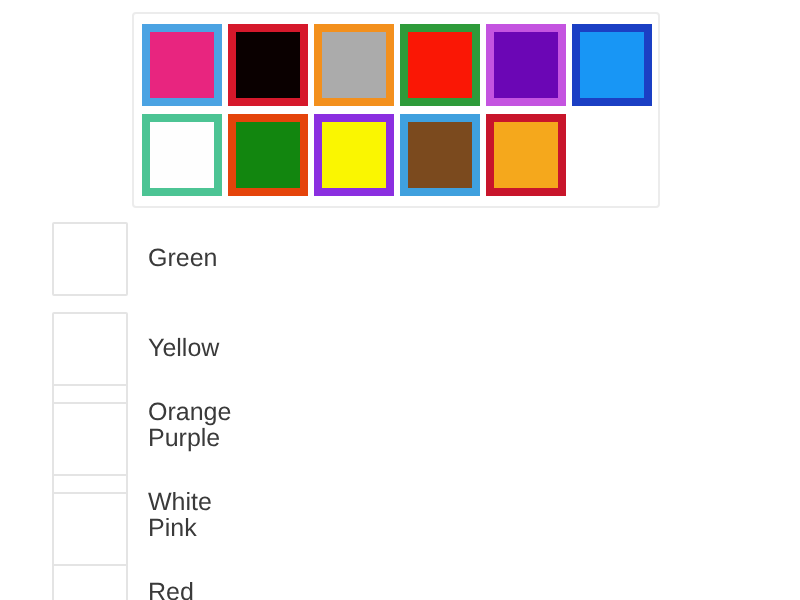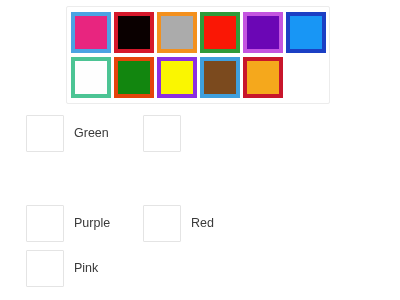--- a/index.html
+++ b/index.html
@@ -48,22 +48,23 @@
 
   
   #answer-grid {
     position: absolute;
     left: 26px;
     top: 111px;
     width: 350px;
   }
   .answer-row {
     display: flex;
-    flex-direction: row;
+    flex-direction: column;
     height: 45px;
+    gap: 40px;
   }
   .answer-cell {
     width: 117px;
     display: flex;
     flex-direction: row;
     align-items: center;
   }
   .dropzone {
     width: 38px;
     height: 37px;
@@ -132,24 +133,33 @@
 
 <div id="answer-grid">
 
   <div class="answer-row">
     <div class="answer-cell">
       <div class="dropzone"></div>
       <span class="answer-label">Green</span>
     </div>
     <div class="answer-cell">
       <div class="dropzone"></div>
+      <span class="answer-label">Orange</span>
     </div>
   </div>
 
   <div class="answer-row">
+    <div class="answer-cell">
+      <div class="dropzone"></div>
+      <span class="answer-label">Yellow</span>
+    </div>
+    <div class="answer-cell">
+      <div class="dropzone"></div>
+      <span class="answer-label">White</span>
+    </div>
   </div>
 
   <div class="answer-row">
     <div class="answer-cell">
       <div class="dropzone"></div>
       <span class="answer-label">Purple</span>
     </div>
     <div class="answer-cell">
       <div class="dropzone"></div>
       <span class="answer-label">Red</span>

